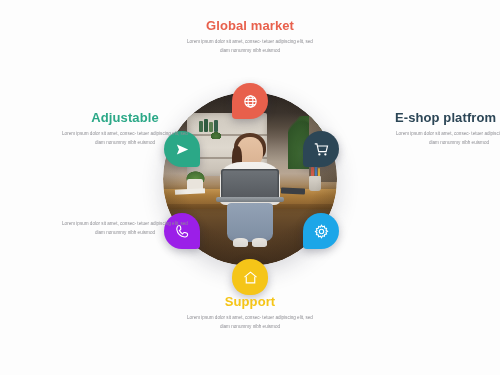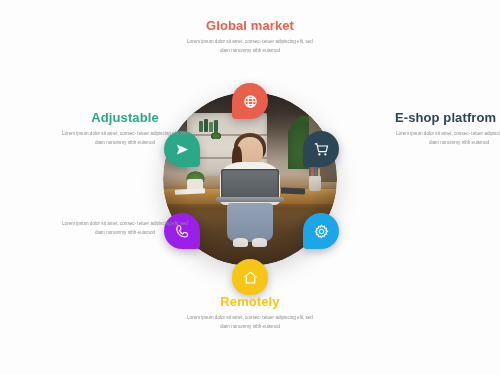--- a/index.html
+++ b/index.html
@@ -476,19 +476,19 @@
   </div>
 
   <div class="block" id="block-support">
     <p>Lorem ipsum dolor sit amet, consec-
 tetuer adipiscing elit, sed diam
 nonummy nibh euismod</p>
   </div>
 
 
   <div class="block" id="block-remotely">
-    <h3>Remotely</h3>
+    <h3>Support</h3>
     <p>Lorem ipsum dolor sit amet, consec-
 tetuer adipiscing elit, sed diam
 nonummy nibh euismod</p>
   </div>
 
 </div>
 
 </body></html>

